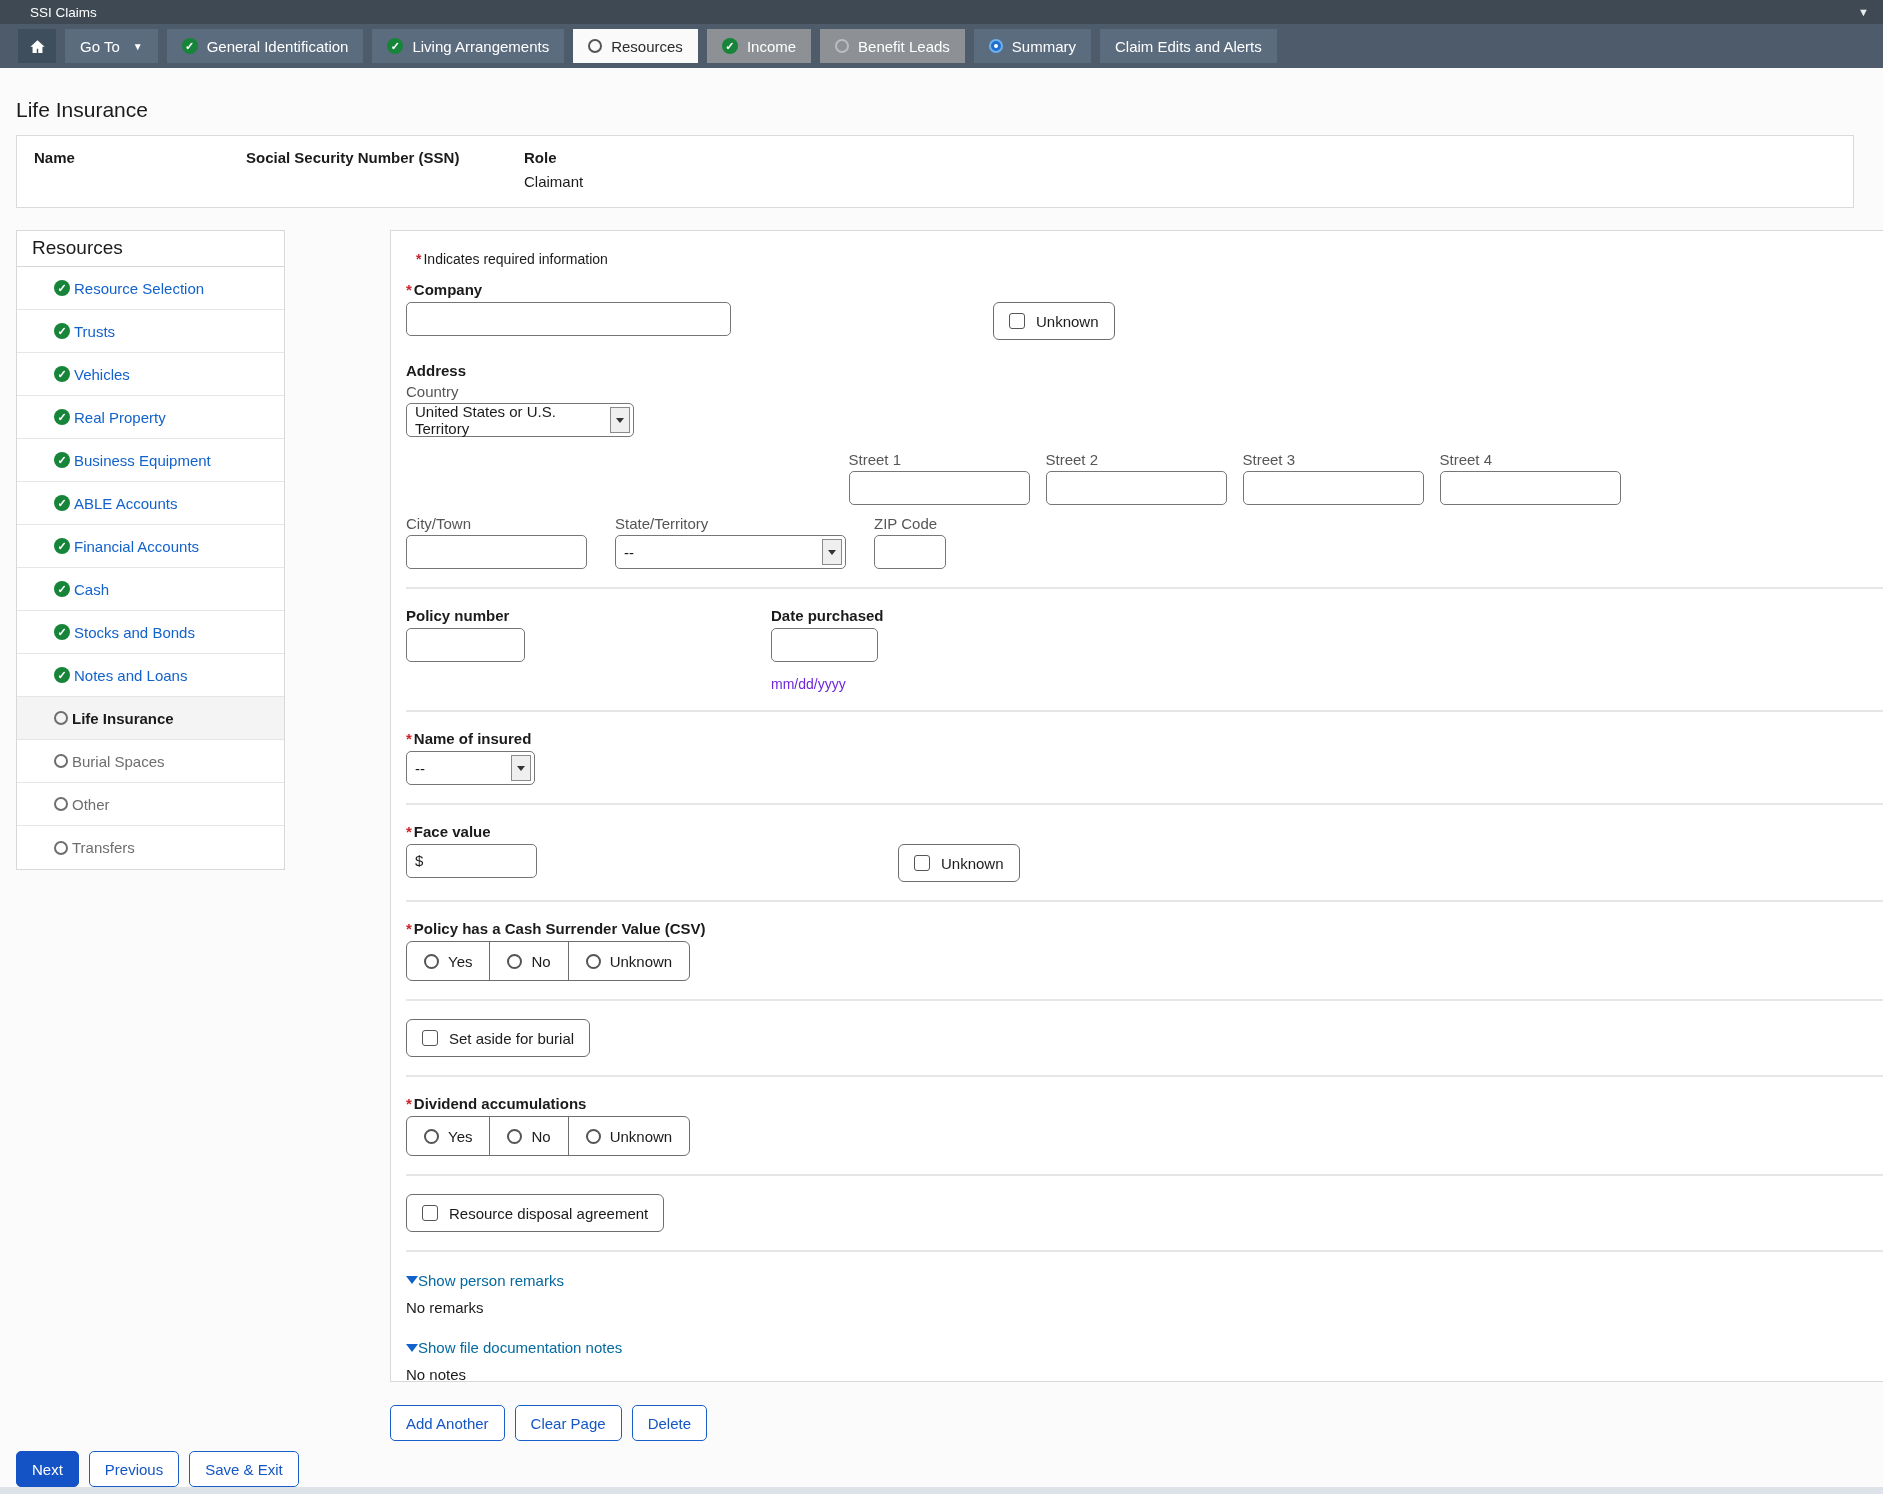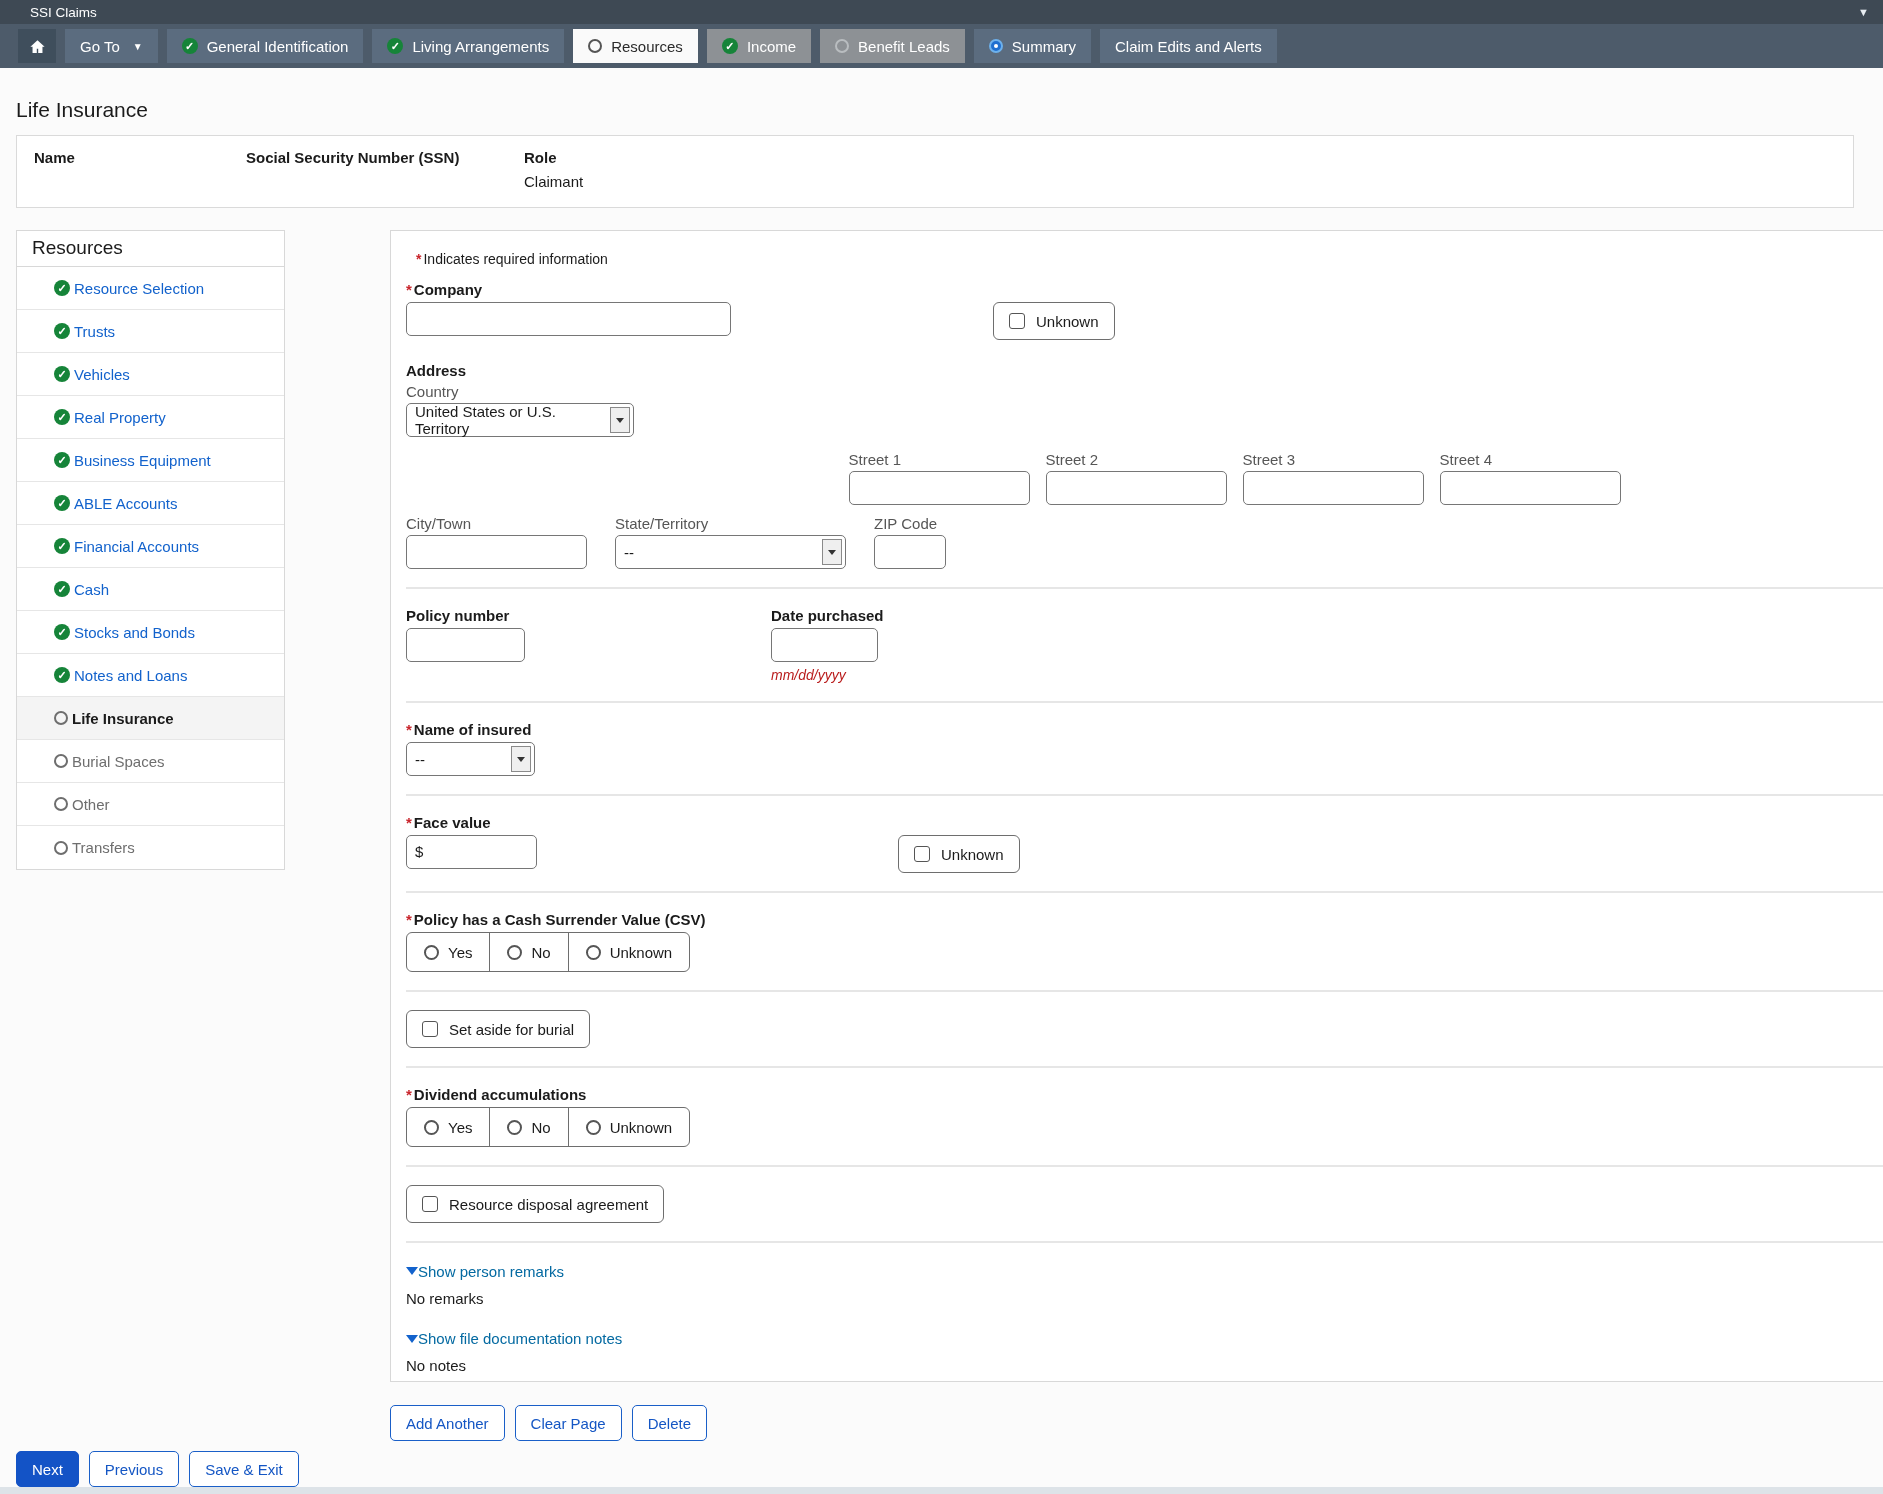--- a/index.html
+++ b/index.html
@@ -53,21 +53,21 @@
   .side-item.pending { color:#6e6e6e; }
 
   
   .panel { position:absolute; left:390px; top:230px; width:1689px; height:1152px;
            background:#fff; border:1px solid #d8d8d8; padding:18px 15px; overflow:hidden; }
 
   .required::before { content:"*"; color:#c9252c; font-weight:bold; margin-right:2px; }
   .req-note { font-size:14px; margin:2px 0 14px 10px; }
   .field-label { font-size:15px; font-weight:bold; margin:0 0 4px 0; }
   .sub-label { font-size:15px; color:#565656; margin:0 0 3px 0; }
-  .hint { font-size:14px; color:#b91c1c; margin-top:5px;font-style:italic; }
+  .hint { font-size:14px; color:#6d28d9; margin-top:14px; }
 
   input.text { height:34px; border:1px solid #767676; border-radius:5px; font-size:15px;
                padding:0 8px; background:#fff; font-family:inherit; width:100%; }
   .sel { height:34px; border:1px solid #767676; border-radius:5px; background:#fff;
          display:flex; align-items:center; position:relative; font-size:15px; padding:0 30px 0 8px; cursor:pointer; }
   .sel .arrowbox { position:absolute; right:3px; top:3px; bottom:3px; width:20px; background:#efefef;
                    border:1px solid #8a8a8a; display:flex; align-items:center; justify-content:center; }
   .sel .arrowbox::after { content:""; width:0; height:0; border-left:4px solid transparent;
                    border-right:4px solid transparent; border-top:5px solid #333; }
 

